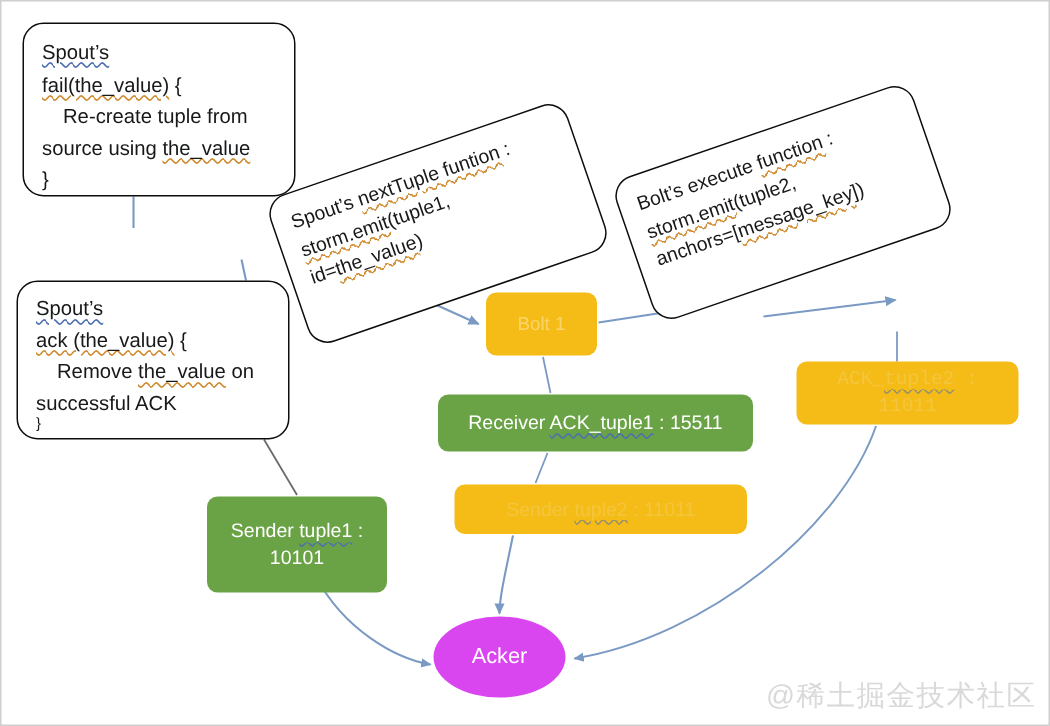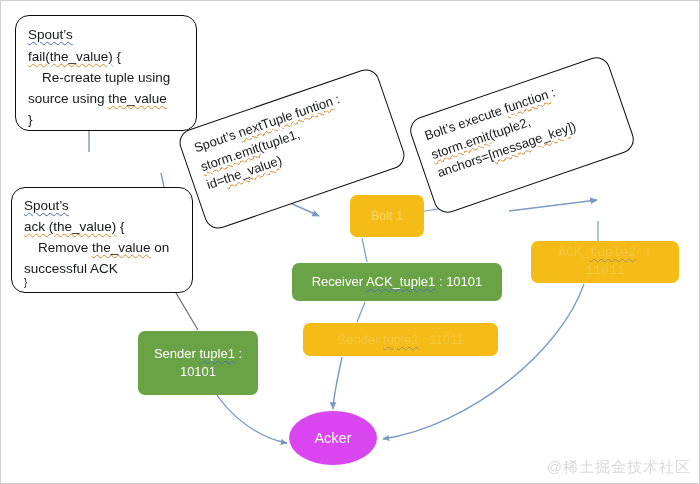--- a/index.html
+++ b/index.html
@@ -102,21 +102,20 @@
   }
   .rect {
     border-radius: 7px;
   }
   #node-bolt1 {
     left: 323px; top: 194px;
     width: 74px; height: 42px;
     background: #f5bb17;
     font-size: 12.5px;
     color: #ffe9a8;
-    margin-left: 26px;
   }
   #node-bolt2 {
     left: 600px; top: 180px;
     width: 72px; height: 40px;
     background: #2f3b16;
     font-size: 13px;
     border-radius: 5px;
   }
 
   
@@ -165,21 +164,21 @@
   #lbl-ack-tuple2 {
     left: 530px; top: 240px;
     width: 148px; height: 42px; font-family: Liberation Mono, monospace;
   }
   .faint { opacity: 0.55; }
 
   .watermark {
     position: absolute;
     right: 8px; bottom: 6px;
     color: #d9d9d9;
-    font-size: 15px;
+    font-size: 19px;
     letter-spacing: 1px;
     user-select: none;
   }
 </style>
 </head>
 <body>
 
 <div id="canvas">
 
   <svg id="edges" viewBox="0 0 700 484" xmlns="http://www.w3.org/2000/svg">
@@ -215,21 +214,21 @@
   </svg>
 
   <div class="callout" id="callout-fail" style="left:14px; top:14px; width:182px; height:116px;">
     <div class="ln">
       <span class="sq-blue">Spout’s</span>
     </div>
     <div class="ln" style="position:absolute; left:12px; top:31px;">
       <span class="sq-red">fail(the_value)</span><span> {</span>
     </div>
     <div class="ln indent" style="position:absolute; left:12px; top:52px;">
-      <span>Re-create tuple using</span>
+      <span>Re-create tuple from</span>
     </div>
     <div class="ln" style="position:absolute; left:12px; top:73px;">
       <span>source using </span><span class="sq-red">the_value</span>
     </div>
     <div class="ln" style="position:absolute; left:12px; top:94px;">
       <span>}</span>
     </div>
   </div>
 
   <div class="callout" id="callout-ack" style="left:10px; top:186px; width:182px; height:106px;">
@@ -279,21 +278,21 @@
     <span class="faint">Bolt 1</span>
   </div>
 
 
   <div class="node ellipse" id="node-acker">
     <span>Acker</span>
   </div>
 
   <div class="lbl-green" id="lbl-receiver-ack1">
     <span>
-      <span>Receiver </span><span class="sq-blue">ACK_tuple1</span><span> : 10101</span>
+      <span>Receiver </span><span class="sq-blue">ACK_tuple1</span><span> : 15511</span>
     </span>
   </div>
 
   <div class="lbl-green" id="lbl-sender-tuple1">
     <span>
       <span>Sender </span><span class="sq-blue">tuple1</span><span> :</span><br>
       <span>10101</span>
     </span>
   </div>
 

